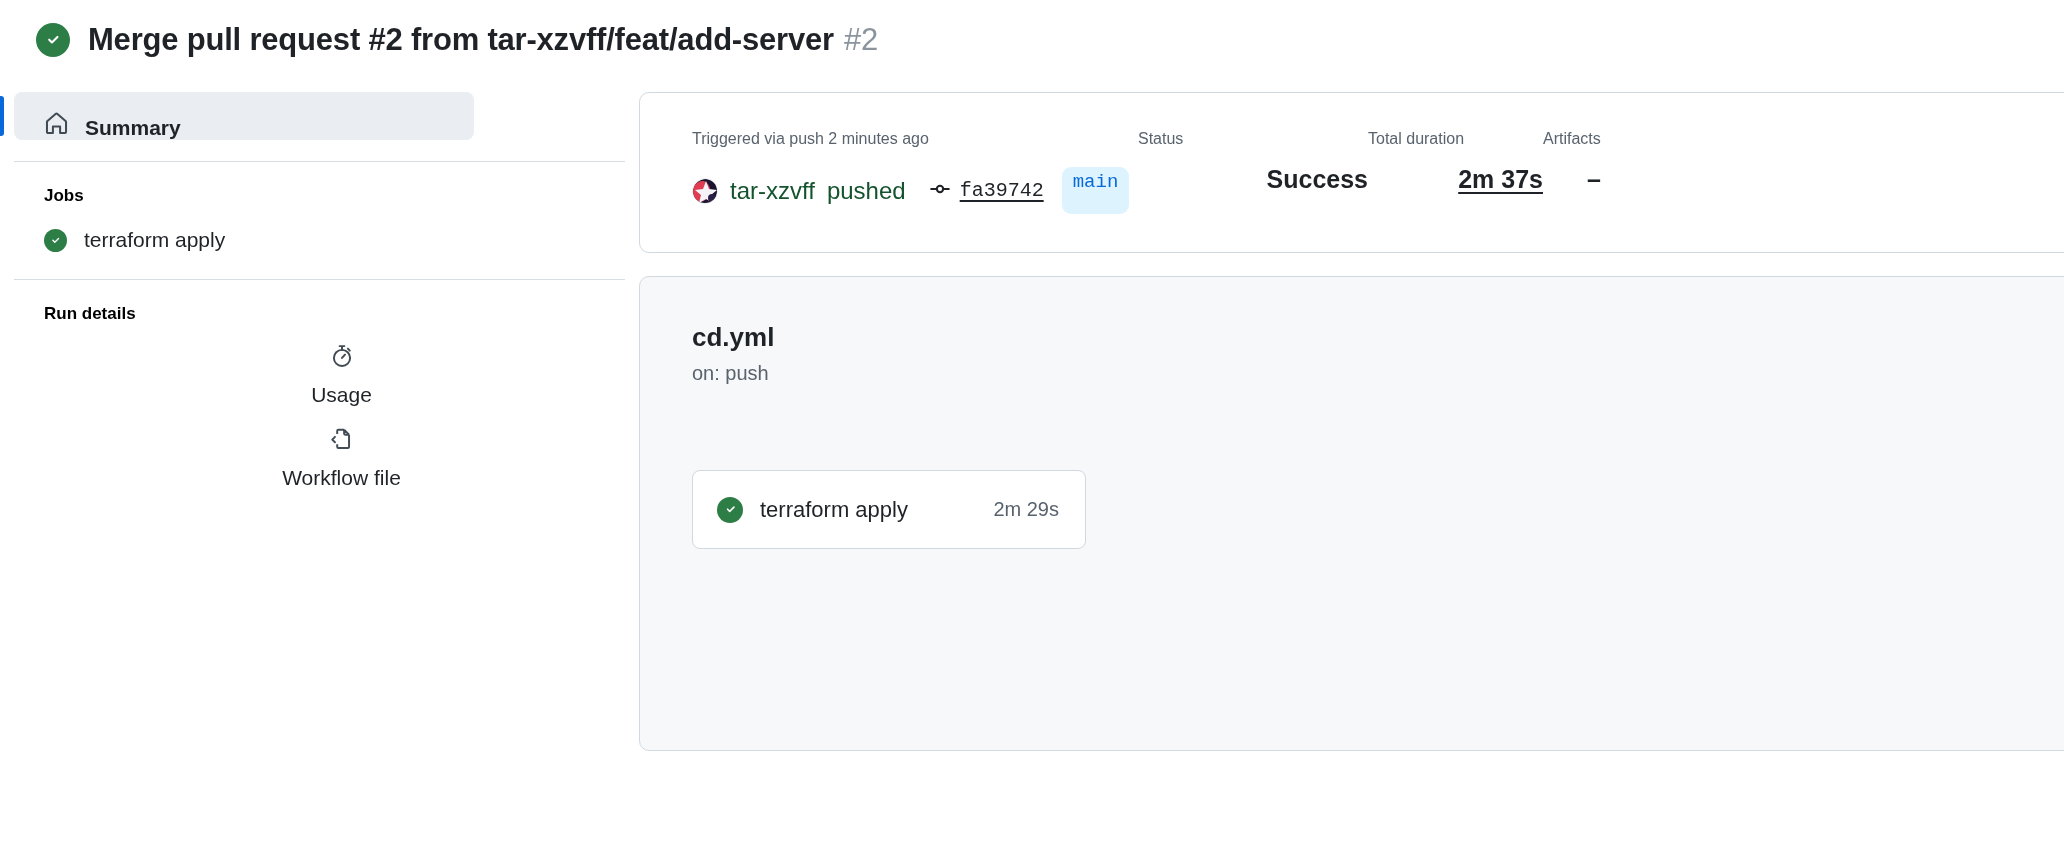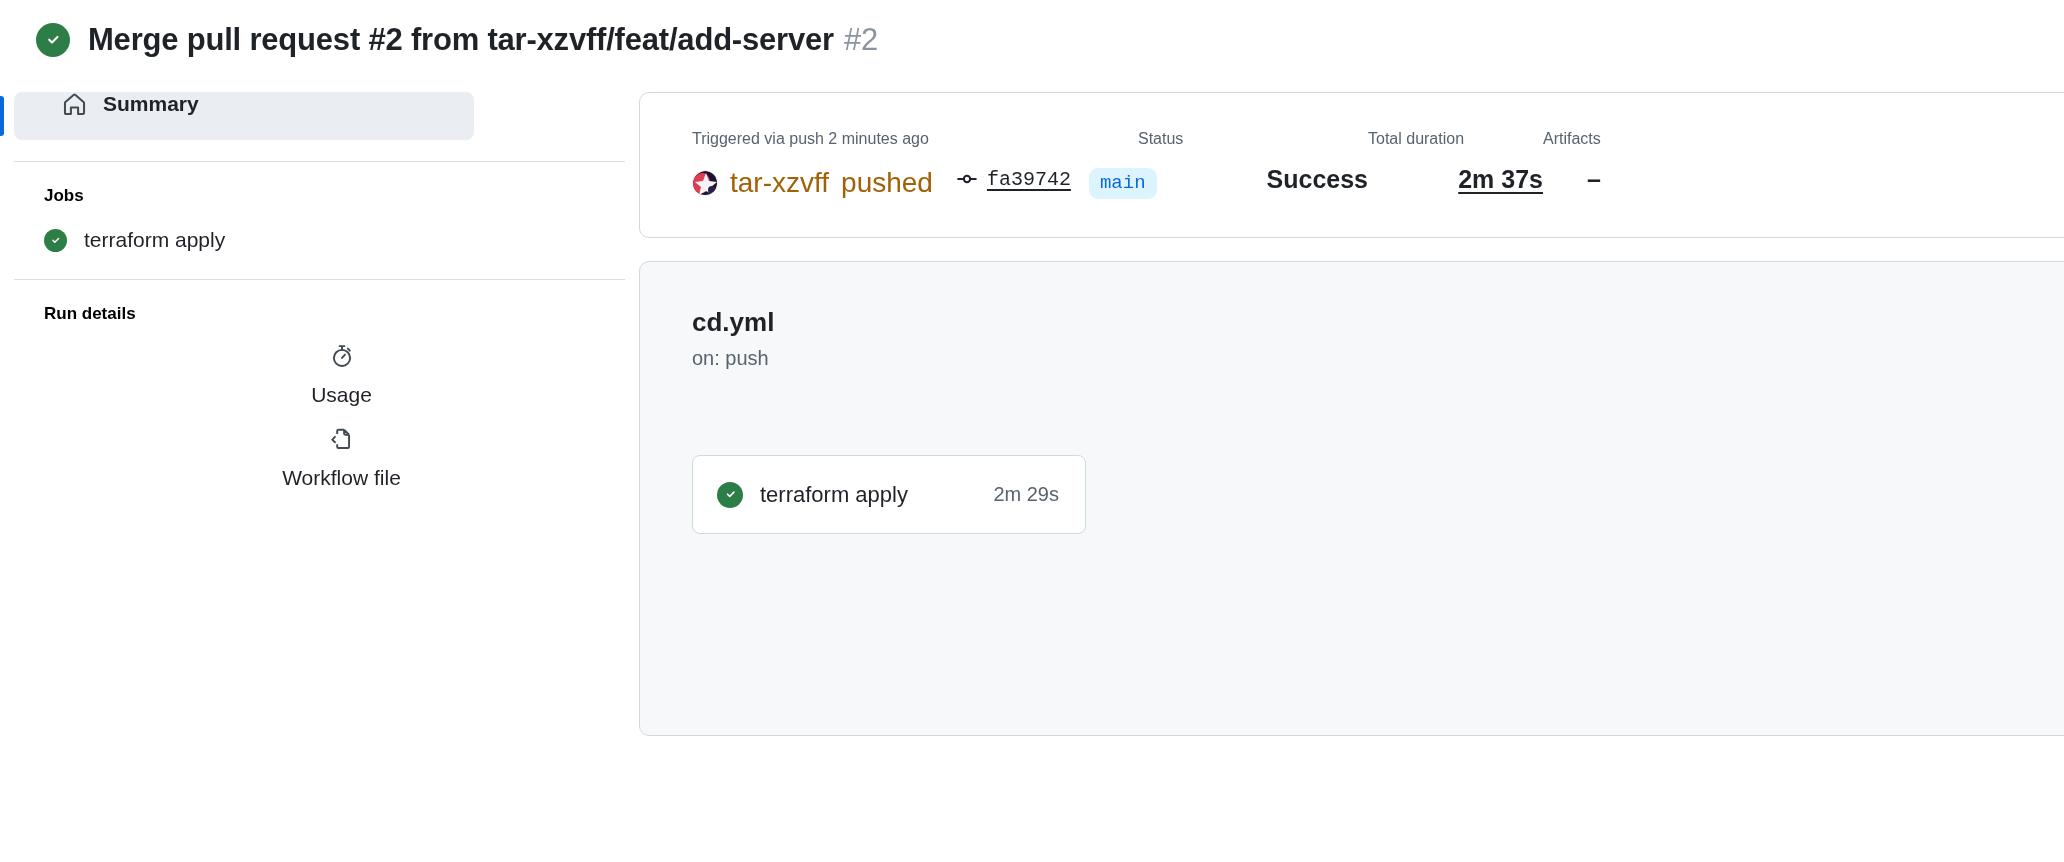--- a/index.html
+++ b/index.html
@@ -64,24 +64,24 @@
   
   .sidebar {
     width: 625px;
     flex: 0 0 625px;
     padding-top: 22px;
   }
 
   .nav-summary {
     position: relative;
     display: flex;
-    align-items: flex-start;
+    align-items: flex-end;
     gap: 16px;
     height: 48px;
-    padding-left: 48px;
+    padding-left: 30px;
     margin-right: 165px;
     background: #eaeef2;
     border-radius: 8px;
     cursor: pointer;
   }
   .nav-summary::before {
     content: "";
     position: absolute;
     left: -16px;
     top: 4px;
@@ -205,47 +205,48 @@
   .avatar {
     width: 26px;
     height: 26px;
     flex: 0 0 26px;
     border-radius: 50%;
     overflow: hidden;
     border: 1px solid rgba(0,0,0,0.08);
   }
 
   .pusher-name {
-    font-size: 28px;
-    color: #a16207;
+    font-size: 24px;
+    color: #14532d;
     white-space: nowrap;
   }
 
   .commit-group {
     display: flex;
+    align-items: center;
     gap: 9px;
     margin-left: 11px;
   }
 
   .commit-sha {
     font-family: "Liberation Mono", monospace;
     font-size: 20px;
     color: #1f2328;
     text-decoration: underline;
     text-underline-offset: 4px;
     cursor: pointer;
   }
 
   .branch-badge {
     font-family: "Liberation Mono", monospace;
     font-size: 19px;
     color: #0969da;
     background: #ddf4ff;
     border-radius: 9px;
-    padding: 4px 11px 5px;
+    padding: 4px 11px 21px;
     margin-left: 9px;
     cursor: pointer;
   }
 
   
   .graph-card {
     margin-top: 23px;
     border: 1px solid #d1d9e0;
     border-radius: 10px;
     background: #f6f8fa;

